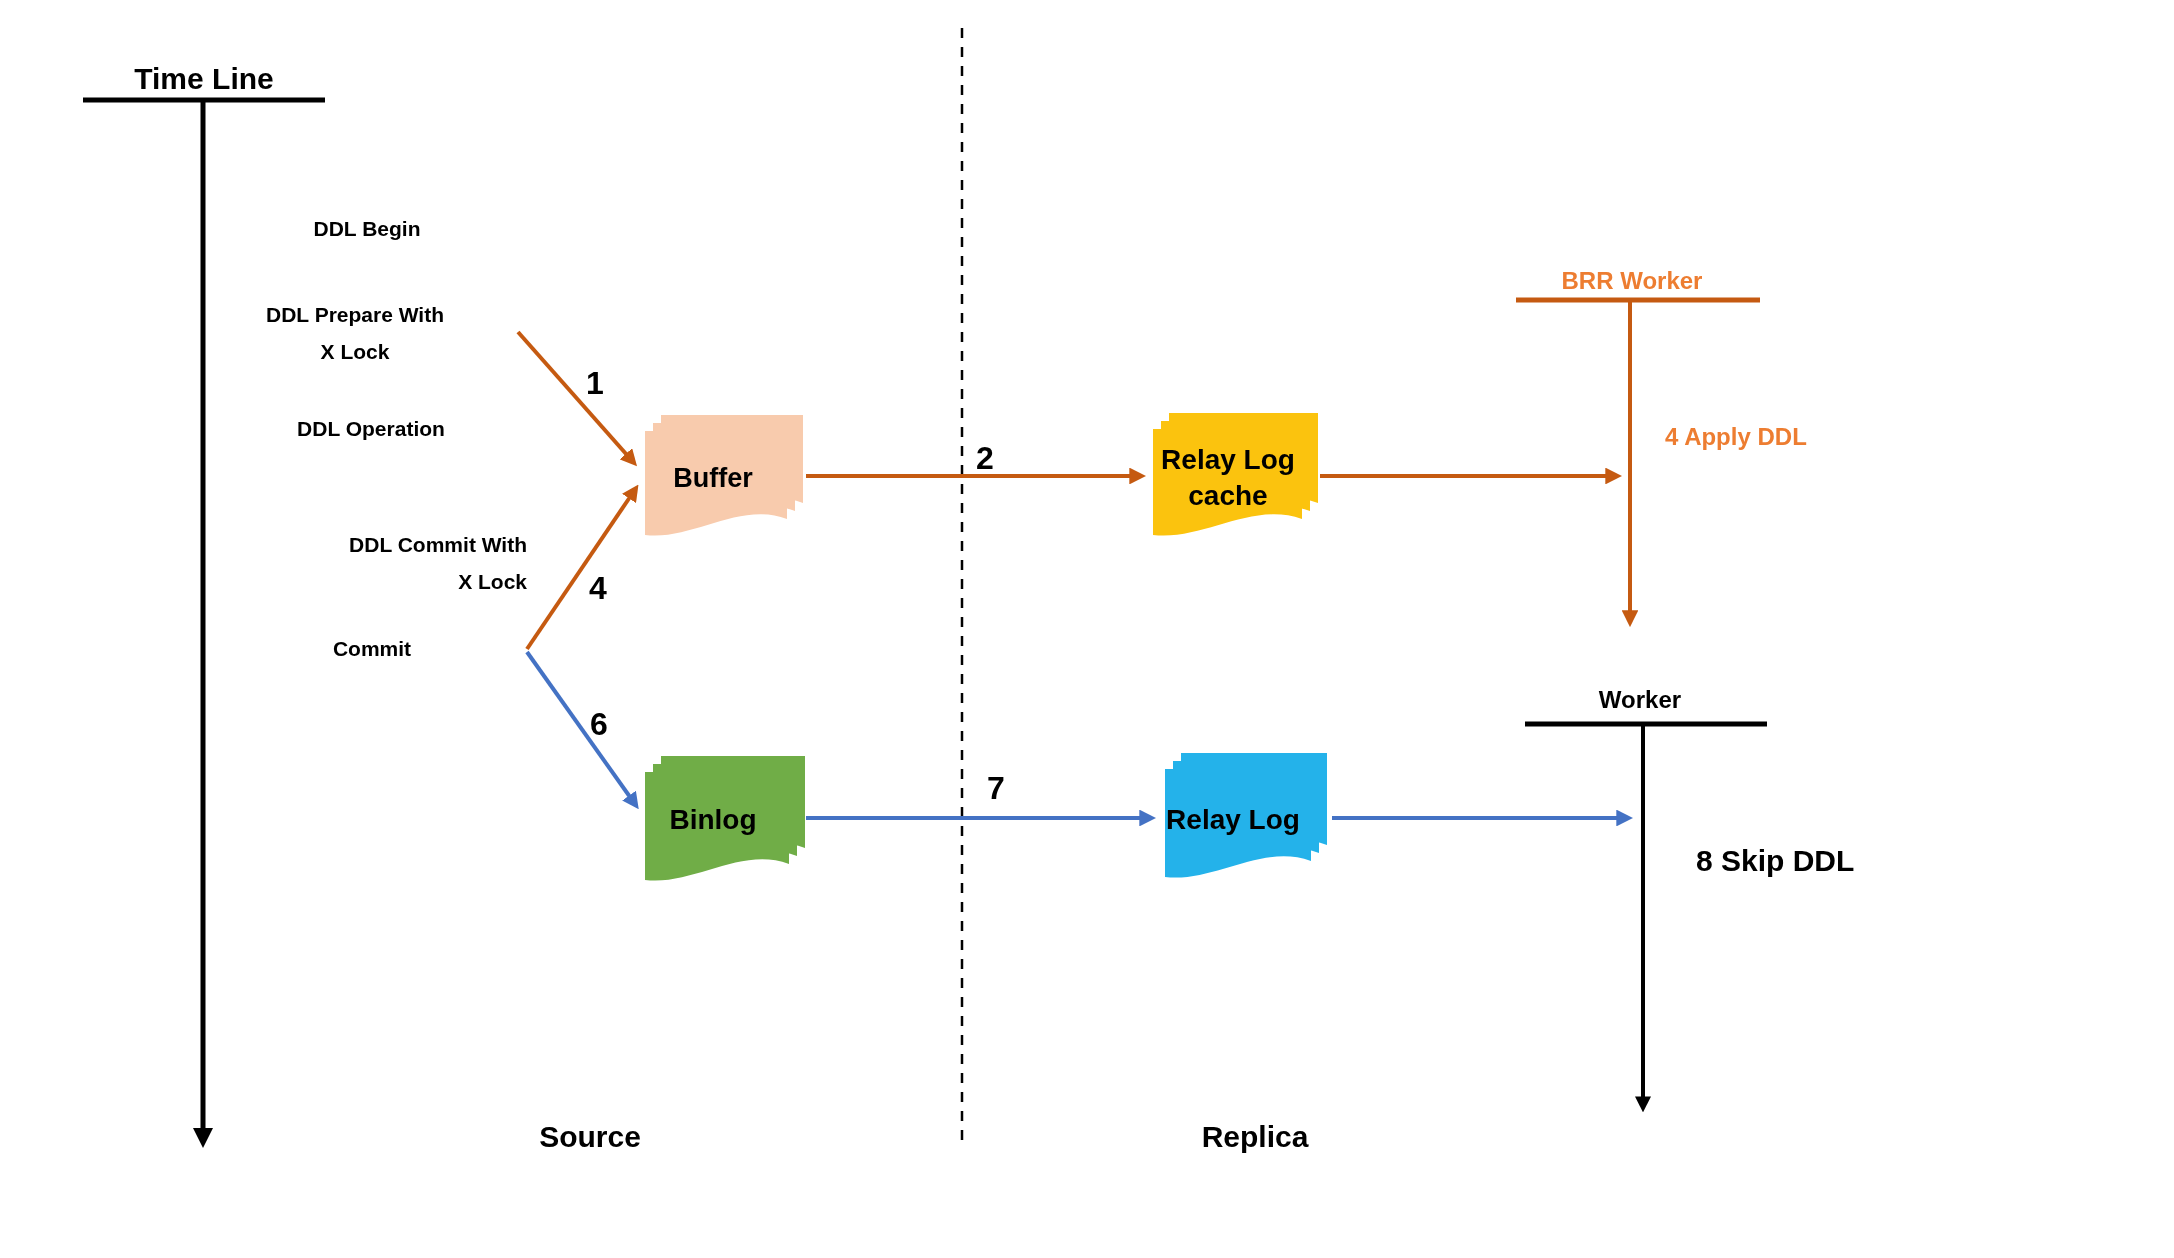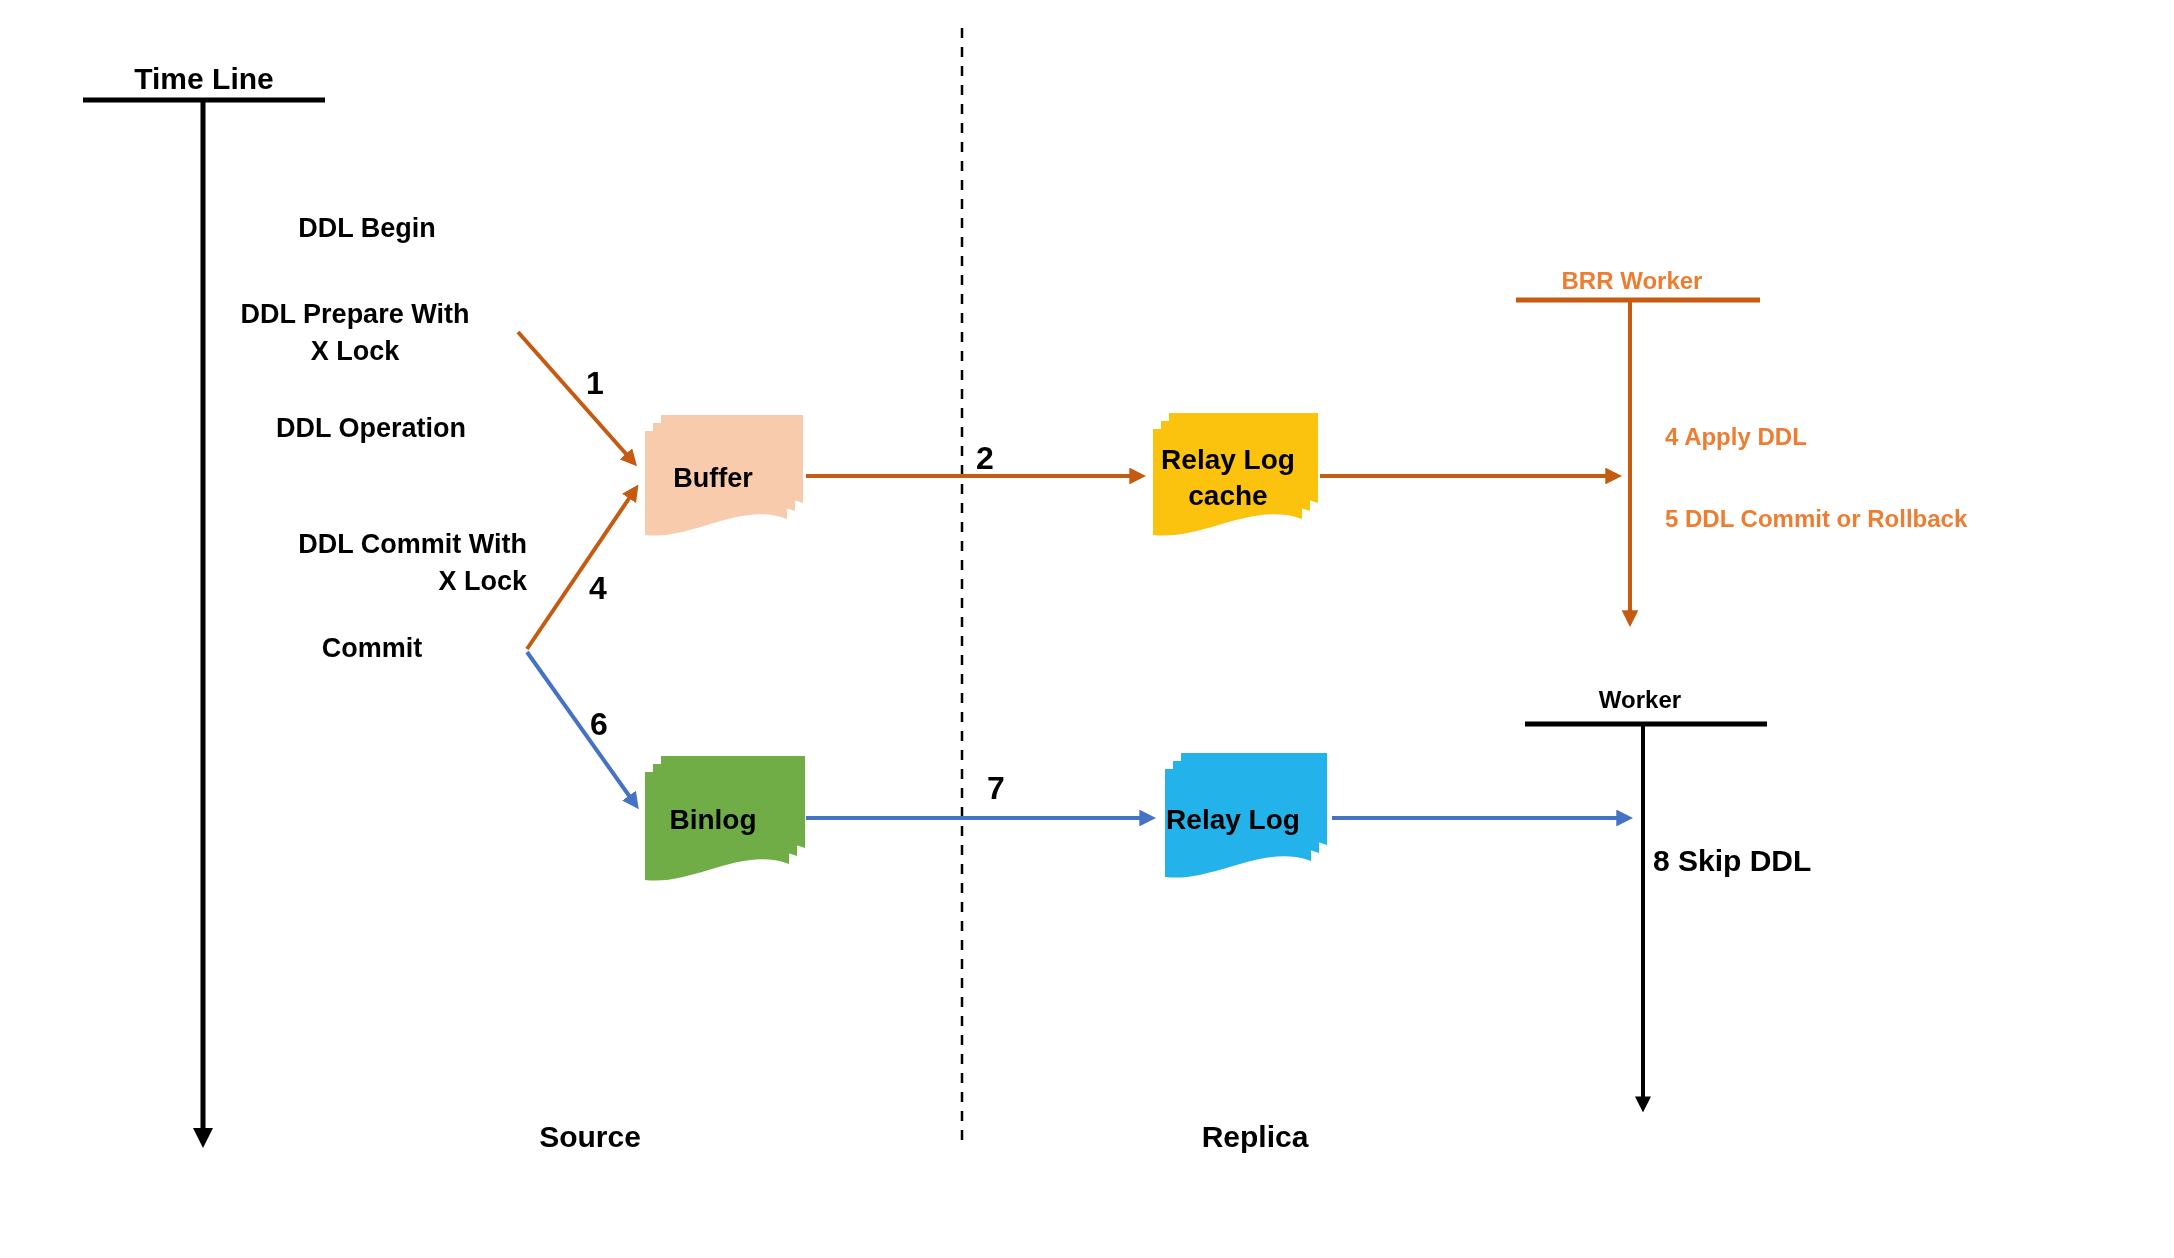--- a/index.html
+++ b/index.html
@@ -12,21 +12,21 @@
   }
   #diagram-svg{position:absolute;left:0;top:0;}
   .lbl{
     position:absolute;
     font-weight:700;
     color:#000000;
     white-space:pre-line;
     text-align:center;
     line-height:37px;
   }
-  .fs29{font-size:27px;}
+  .fs29{font-size:21px;}
   .fs30{font-size:30px;}
   .fs31{font-size:24px;}
   .fs32{font-size:32px;}
   .fs28{font-size:28px;line-height:36px;}
   .fs27{font-size:27px;}
   .orange{color:#ED7D31;}
   .left-align{text-align:left;}
 </style>
 </head>
 <body>
@@ -108,21 +108,20 @@
   <div class="lbl fs32" style="left:976px;top:770px;width:40px;">7</div>
 
   <div class="lbl fs27" style="left:648px;top:460px;width:130px;">Buffer</div>
   <div class="lbl fs28" style="left:1152px;top:442px;width:152px;">Relay Log
 cache</div>
   <div class="lbl fs28" style="left:648px;top:802px;width:130px;">Binlog</div>
   <div class="lbl fs28" style="left:1158px;top:802px;width:150px;">Relay Log</div>
 
   <div class="lbl fs31 orange" style="left:1507px;top:262px;width:250px;">BRR Worker</div>
   <div class="lbl fs31 orange left-align" style="left:1665px;top:418px;">4 Apply DDL</div>
-  <div class="lbl fs31 orange left-align" style="left:1665px;top:500px;">5 DDL Commit or Rollback</div>
 
   <div class="lbl fs31" style="left:1515px;top:681px;width:250px;">Worker</div>
-  <div class="lbl fs30 left-align" style="left:1653px;top:842px;">8 Skip DDL</div>
+  <div class="lbl fs30 left-align" style="left:1696px;top:842px;">8 Skip DDL</div>
 
   <div class="lbl fs30" style="left:490px;top:1118px;width:200px;">Source</div>
   <div class="lbl fs30" style="left:1155px;top:1118px;width:200px;">Replica</div>
 
 </div>
 
 </body></html>

